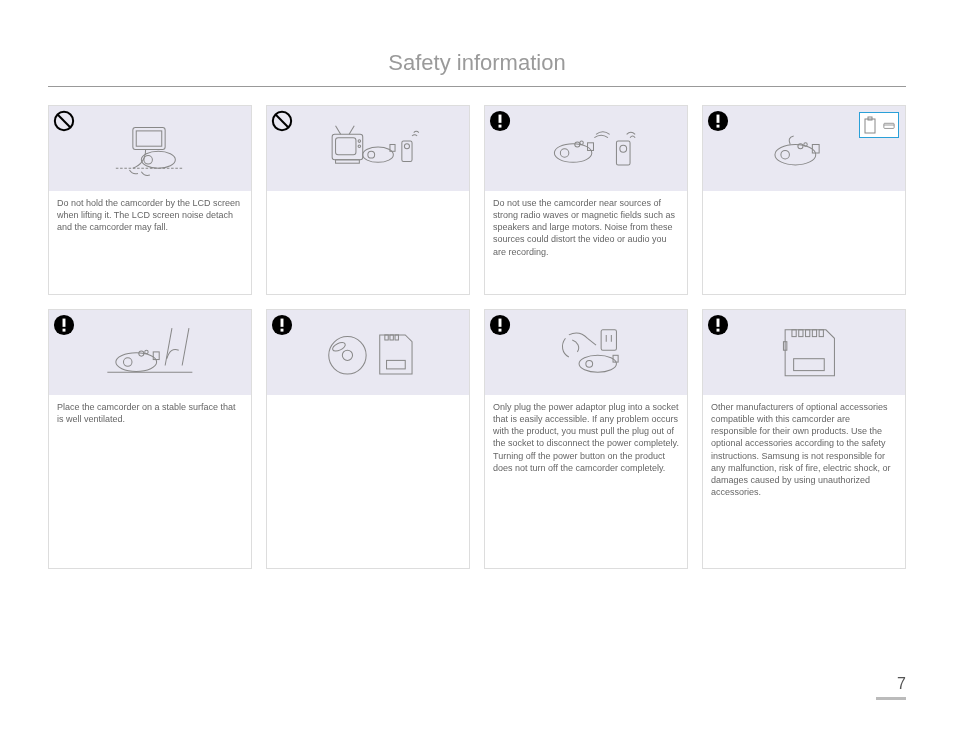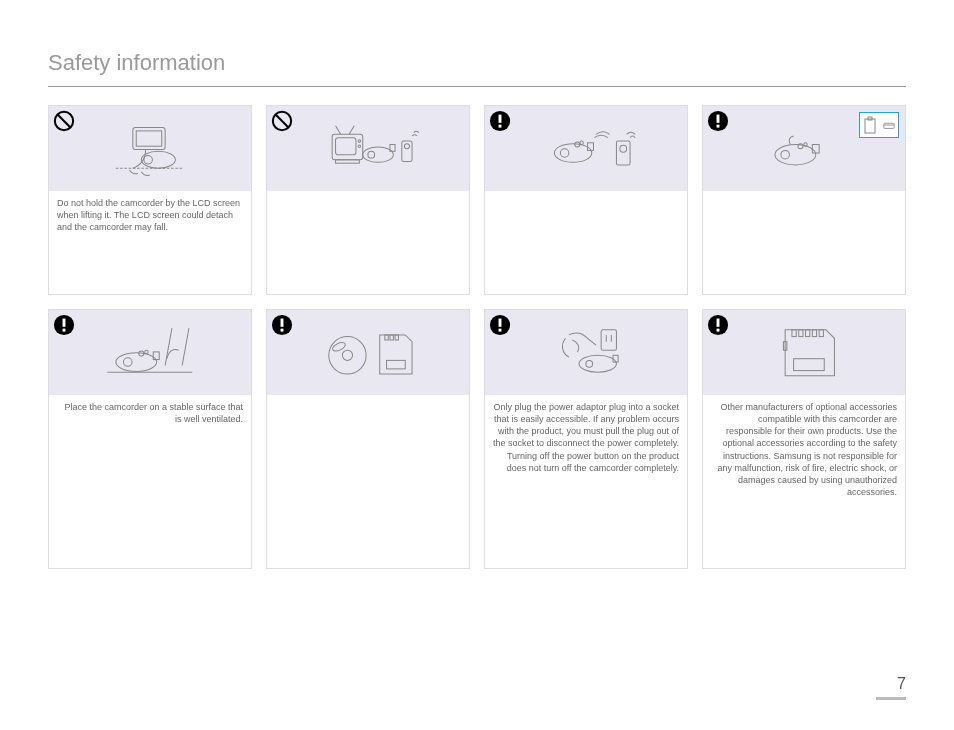--- a/index.html
+++ b/index.html
@@ -5,21 +5,21 @@
   * { box-sizing: border-box; margin: 0; padding: 0; }
   html, body { width: 954px; height: 730px; }
   body {
     font-family: Arial, Helvetica, sans-serif;
     background: #ffffff;
     color: #555;
     padding: 50px 48px 30px 48px;
     position: relative;
   }
   .header {
-    text-align: left;
+    text-align: center;
     font-size: 22px;
     color: #9a9a9a;
     font-weight: 400;
     padding-bottom: 10px;
     border-bottom: 1px solid #999;
     margin-bottom: 18px;
   }
   .grid {
     display: grid;
     grid-template-columns: repeat(4, 1fr);
@@ -49,21 +49,21 @@
   }
   .badge svg { width: 22px; height: 22px; display:block; }
   .caption {
     font-size: 9px;
     line-height: 1.35;
     color: #666;
     padding: 6px 8px 8px 8px;
     flex: 1;
   }
   .row1 .card { min-height: 190px; }
-  .row2 .card { min-height: 260px; text-align: right; }
+  .row2 .card { min-height: 260px; }
   .pagefoot {
     position: absolute;
     right: 48px;
     bottom: 30px;
     text-align: right;
   }
   .pnum {
     font-size: 16px;
     color: #555;
     padding-bottom: 4px;
@@ -107,21 +107,21 @@
       <svg class="lineart" viewBox="0 0 120 70">
         <rect x="40" y="10" width="38" height="26" rx="3"></rect>
         <rect x="44" y="14" width="30" height="18"></rect>
         <path d="M55 36 C55 48 48 55 40 58"></path>
         <ellipse cx="70" cy="48" rx="20" ry="10"></ellipse>
         <circle cx="58" cy="48" r="5"></circle>
         <path d="M20 58 L100 58" stroke-dasharray="3 2"></path>
         <path d="M36 60 q4 6 10 4 M50 62 q4 6 10 4" stroke="#9ab"></path>
       </svg>
     </div>
-    <div class="caption">Do not hold the camcorder by the LCD screen when lifting it. The LCD screen could detach and the camcorder may fall.</div>
+    <div class="caption">Do not hold the camcorder by the LCD screen when lifting it. The LCD screen noise detach and the camcorder may fall.</div>
   </div>
 
   <div class="card">
     <div class="illus">
       <span class="badge">
         <svg viewBox="0 0 24 24">
             <circle cx="12" cy="12" r="10" fill="none" stroke="#000" stroke-width="2.2"></circle>
             <line x1="5" y1="5" x2="19" y2="19" stroke="#000" stroke-width="2.2"></line>
           </svg>
       </span>
@@ -157,20 +157,21 @@
         <rect x="62" y="28" width="7" height="9"></rect>
         <circle cx="35" cy="40" r="5"></circle>
         <circle cx="50" cy="30" r="3"></circle>
           <circle cx="55" cy="28" r="2"></circle>
         <path d="M70 22 q8 -6 16 0 M72 18 q8 -6 16 0"></path>
         <rect x="96" y="26" width="16" height="28" rx="2"></rect>
         <circle cx="104" cy="35" r="4"></circle>
         <path d="M112 22 q3 -4 6 0 M108 18 q5 -5 10 0"></path>
       </svg>
     </div>
+    <div class="caption">Do not use the camcorder near sources of strong radio waves or magnetic fields such as speakers and large motors. Noise from these sources could distort the video or audio you are recording.</div>
   </div>
 
   <div class="card">
     <div class="illus">
       <span class="badge">
         <svg viewBox="0 0 24 24">
             <circle cx="12" cy="12" r="11" fill="#000"></circle>
             <rect x="10.4" y="5" width="3.2" height="9" fill="#fff"></rect>
             <rect x="10.4" y="16" width="3.2" height="3.2" fill="#fff"></rect>
           </svg>

